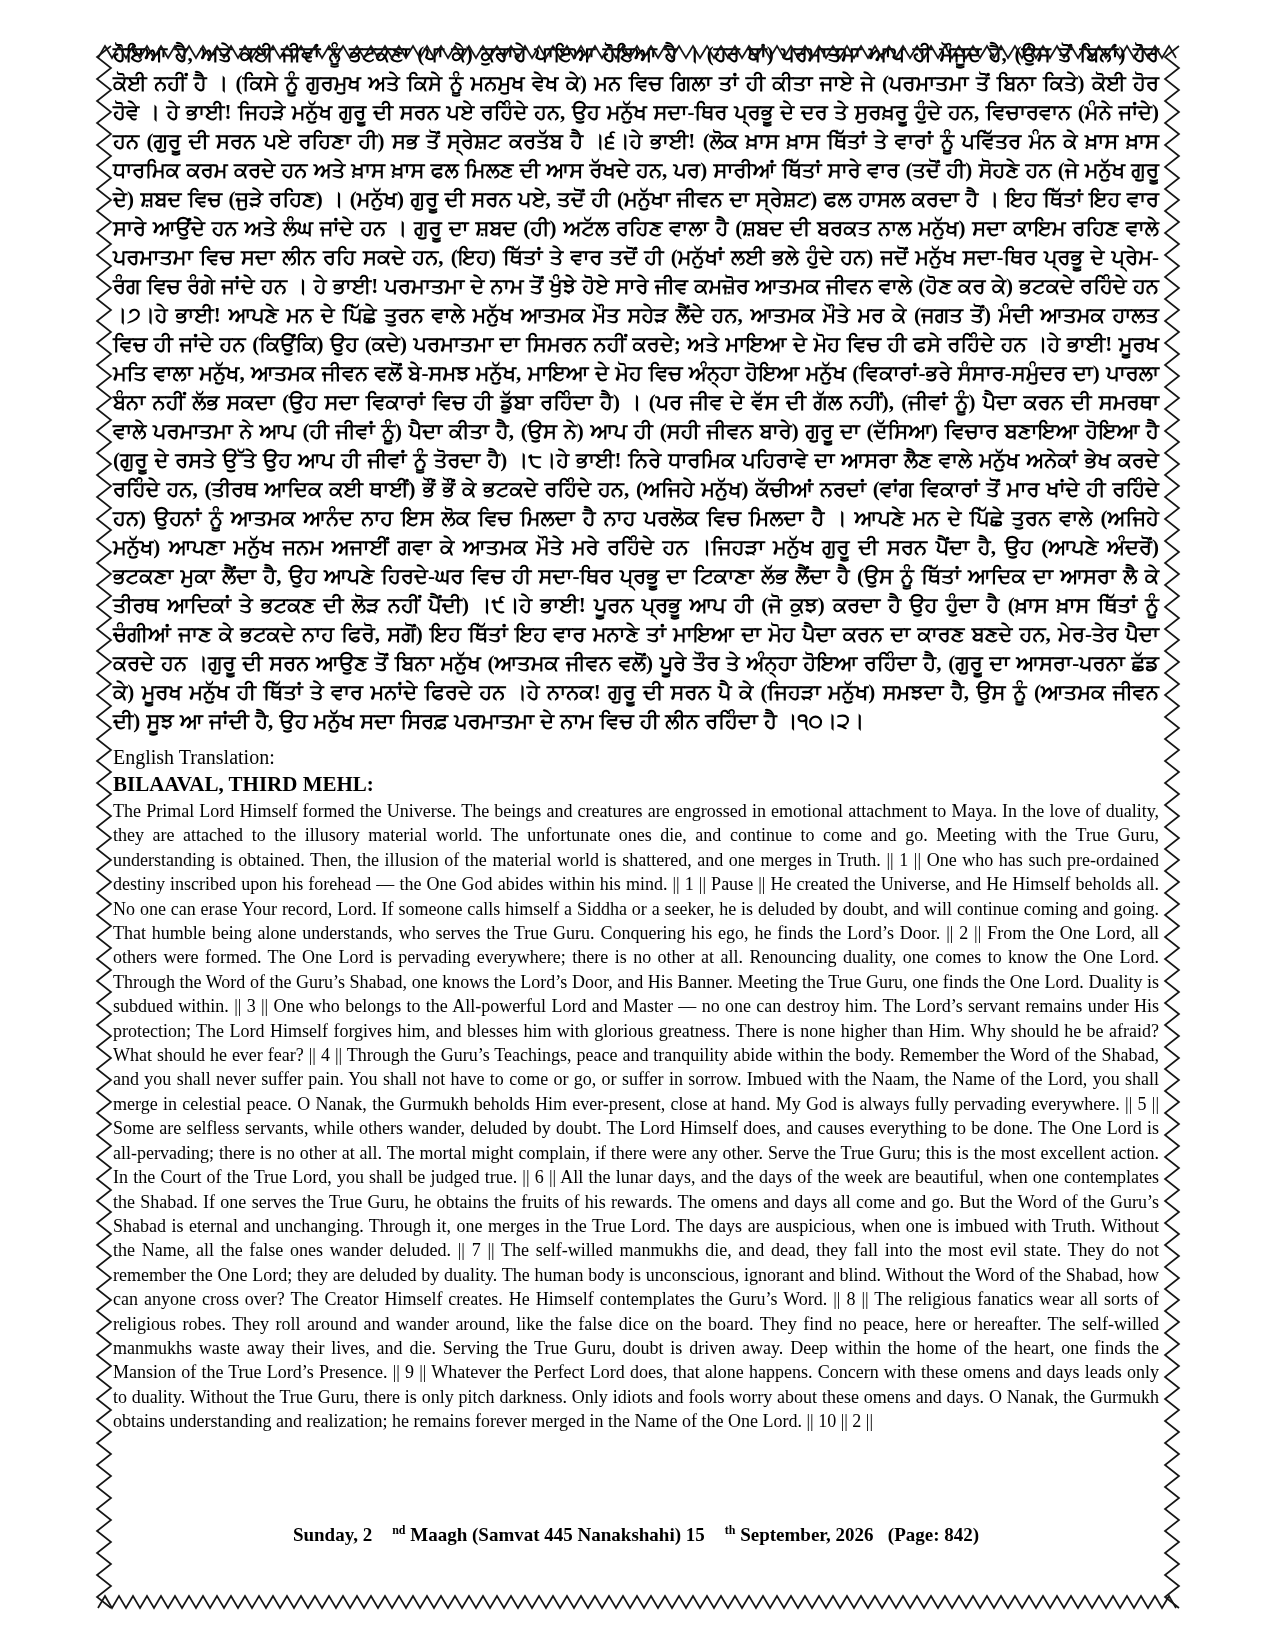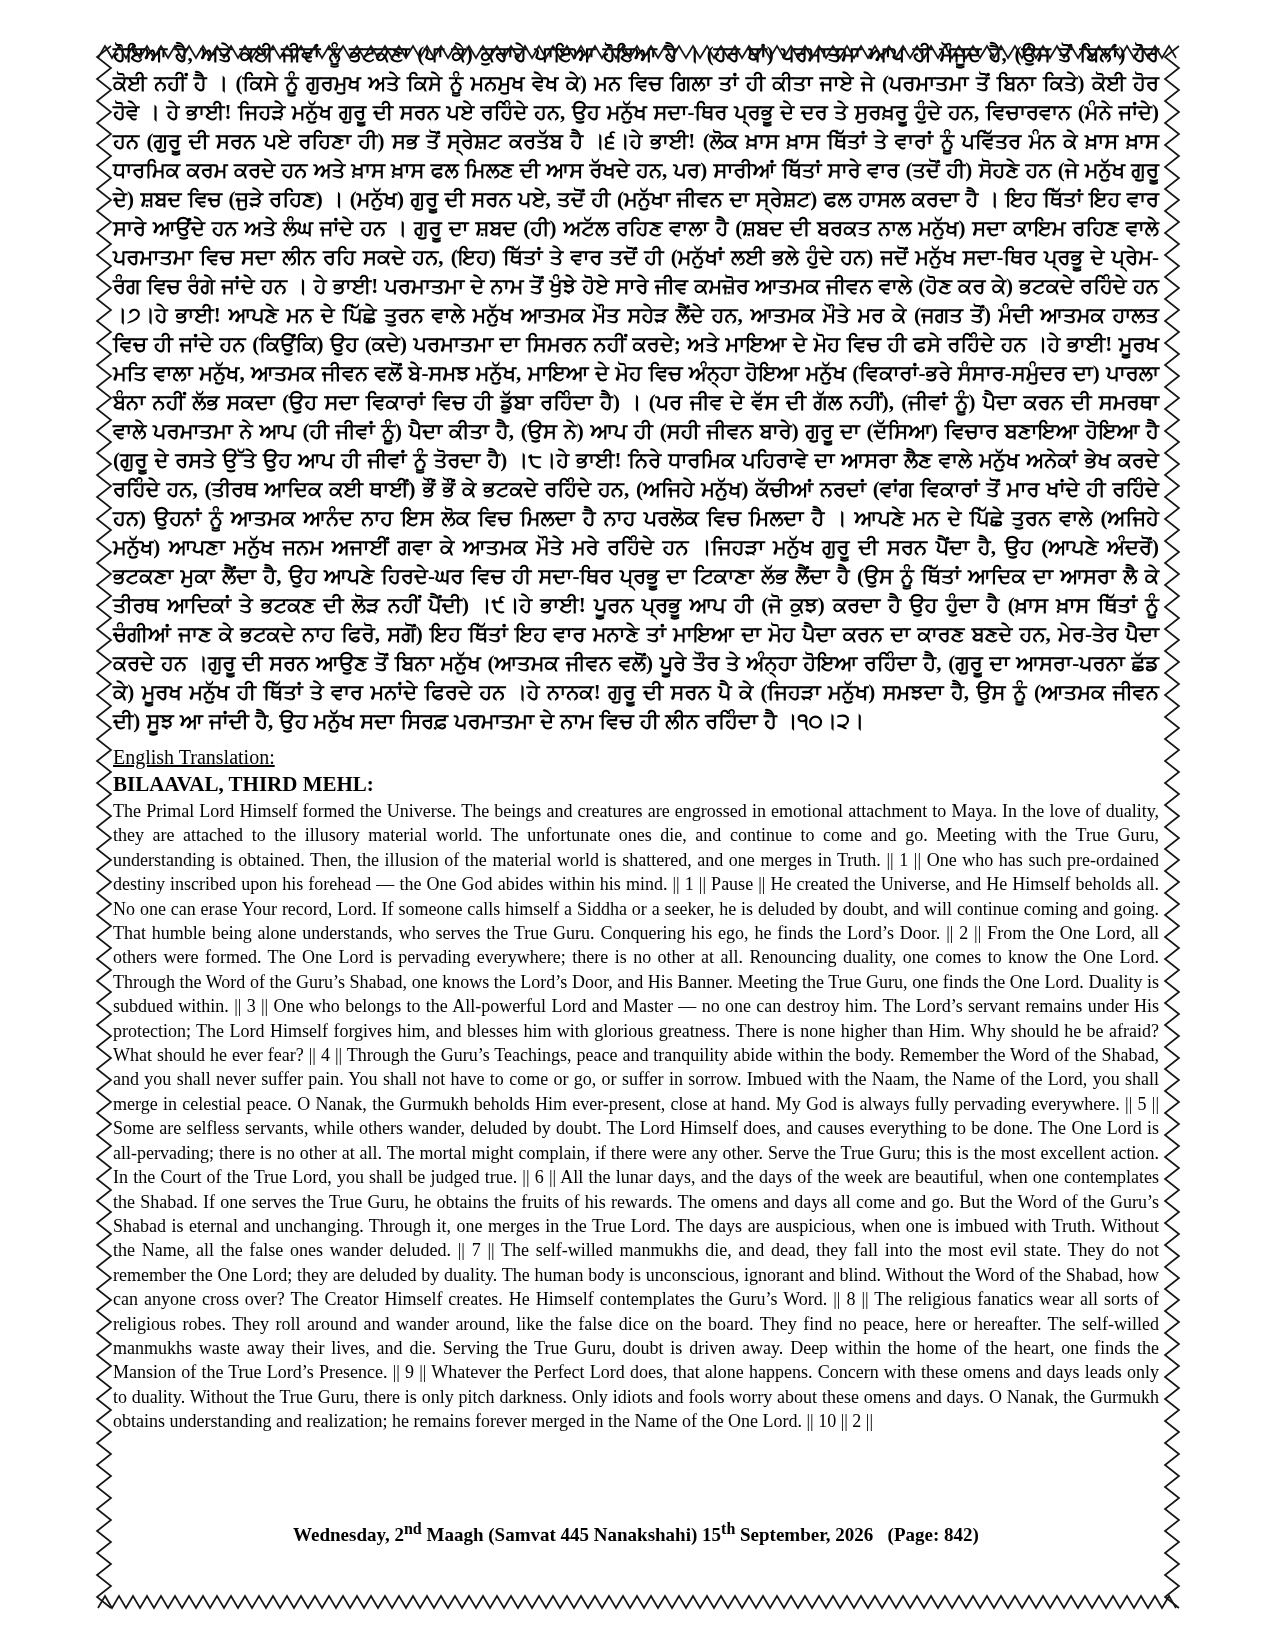--- a/index.html
+++ b/index.html
@@ -21,56 +21,55 @@
   .gurmukhi{
     font-weight:bold;
     font-size:21px;line-height:29px;
     text-align:justify;
     color:#000;
     word-spacing:1px;
   }
   .etl{
     margin-top:8px;
     font-size:20px;line-height:26px;
-    text-decoration:underline;
   }
   .shabad-heading{
     text-align:left;
     font-weight:bold;
     font-size:21px;line-height:25px;
     margin-top:2px;
   }
   .translation{
     font-size:18px;line-height:24.4px;
     text-align:justify;
     margin-top:2px;
   }
   .footer{
     position:absolute;left:113px;top:1524px;width:1046px;
     text-align:center;font-weight:bold;font-size:19px;
     white-space:pre-wrap;
   }
-  .footer sup{font-size:16px;line-height:0;}
+  .footer sup{font-size:12px;line-height:0;margin-left:20px;}
 </style>
 </head>
 <body>
 
 <div class="page">
 
   <div class="content">
     <div class="gurmukhi">ਹੋਇਆ ਹੈ, ਅਤੇ ਕਈ ਜੀਵਾਂ ਨੂੰ ਭਟਕਣਾ (ਪਾ ਕੇ) ਕੁਰਾਹੇ ਪਾਇਆ ਹੋਇਆ ਹੈ । (ਹਰ ਥਾਂ) ਪਰਮਾਤਮਾ ਆਪ ਹੀ ਮੌਜੂਦ ਹੈ, (ਉਸ ਤੋਂ ਬਿਨਾਂ) ਹੋਰ ਕੋਈ ਨਹੀਂ ਹੈ । (ਕਿਸੇ ਨੂੰ ਗੁਰਮੁਖ ਅਤੇ ਕਿਸੇ ਨੂੰ ਮਨਮੁਖ ਵੇਖ ਕੇ) ਮਨ ਵਿਚ ਗਿਲਾ ਤਾਂ ਹੀ ਕੀਤਾ ਜਾਏ ਜੇ (ਪਰਮਾਤਮਾ ਤੋਂ ਬਿਨਾ ਕਿਤੇ) ਕੋਈ ਹੋਰ ਹੋਵੇ । ਹੇ ਭਾਈ! ਜਿਹੜੇ ਮਨੁੱਖ ਗੁਰੂ ਦੀ ਸਰਨ ਪਏ ਰਹਿੰਦੇ ਹਨ, ਉਹ ਮਨੁੱਖ ਸਦਾ-ਥਿਰ ਪ੍ਰਭੂ ਦੇ ਦਰ ਤੇ ਸੁਰਖ਼ਰੂ ਹੁੰਦੇ ਹਨ, ਵਿਚਾਰਵਾਨ (ਮੰਨੇ ਜਾਂਦੇ) ਹਨ (ਗੁਰੂ ਦੀ ਸਰਨ ਪਏ ਰਹਿਣਾ ਹੀ) ਸਭ ਤੋਂ ਸ੍ਰੇਸ਼ਟ ਕਰਤੱਬ ਹੈ ।੬।ਹੇ ਭਾਈ! (ਲੋਕ ਖ਼ਾਸ ਖ਼ਾਸ ਥਿੱਤਾਂ ਤੇ ਵਾਰਾਂ ਨੂੰ ਪਵਿੱਤਰ ਮੰਨ ਕੇ ਖ਼ਾਸ ਖ਼ਾਸ ਧਾਰਮਿਕ ਕਰਮ ਕਰਦੇ ਹਨ ਅਤੇ ਖ਼ਾਸ ਖ਼ਾਸ ਫਲ ਮਿਲਣ ਦੀ ਆਸ ਰੱਖਦੇ ਹਨ, ਪਰ) ਸਾਰੀਆਂ ਥਿੱਤਾਂ ਸਾਰੇ ਵਾਰ (ਤਦੋਂ ਹੀ) ਸੋਹਣੇ ਹਨ (ਜੇ ਮਨੁੱਖ ਗੁਰੂ ਦੇ) ਸ਼ਬਦ ਵਿਚ (ਜੁੜੇ ਰਹਿਣ) । (ਮਨੁੱਖ) ਗੁਰੂ ਦੀ ਸਰਨ ਪਏ, ਤਦੋਂ ਹੀ (ਮਨੁੱਖਾ ਜੀਵਨ ਦਾ ਸ੍ਰੇਸ਼ਟ) ਫਲ ਹਾਸਲ ਕਰਦਾ ਹੈ । ਇਹ ਥਿੱਤਾਂ ਇਹ ਵਾਰ ਸਾਰੇ ਆਉਂਦੇ ਹਨ ਅਤੇ ਲੰਘ ਜਾਂਦੇ ਹਨ । ਗੁਰੂ ਦਾ ਸ਼ਬਦ (ਹੀ) ਅਟੱਲ ਰਹਿਣ ਵਾਲਾ ਹੈ (ਸ਼ਬਦ ਦੀ ਬਰਕਤ ਨਾਲ ਮਨੁੱਖ) ਸਦਾ ਕਾਇਮ ਰਹਿਣ ਵਾਲੇ ਪਰਮਾਤਮਾ ਵਿਚ ਸਦਾ ਲੀਨ ਰਹਿ ਸਕਦੇ ਹਨ, (ਇਹ) ਥਿੱਤਾਂ ਤੇ ਵਾਰ ਤਦੋਂ ਹੀ (ਮਨੁੱਖਾਂ ਲਈ ਭਲੇ ਹੁੰਦੇ ਹਨ) ਜਦੋਂ ਮਨੁੱਖ ਸਦਾ-ਥਿਰ ਪ੍ਰਭੂ ਦੇ ਪ੍ਰੇਮ-ਰੰਗ ਵਿਚ ਰੰਗੇ ਜਾਂਦੇ ਹਨ । ਹੇ ਭਾਈ! ਪਰਮਾਤਮਾ ਦੇ ਨਾਮ ਤੋਂ ਖੁੰਝੇ ਹੋਏ ਸਾਰੇ ਜੀਵ ਕਮਜ਼ੋਰ ਆਤਮਕ ਜੀਵਨ ਵਾਲੇ (ਹੋਣ ਕਰ ਕੇ) ਭਟਕਦੇ ਰਹਿੰਦੇ ਹਨ ।੭।ਹੇ ਭਾਈ! ਆਪਣੇ ਮਨ ਦੇ ਪਿੱਛੇ ਤੁਰਨ ਵਾਲੇ ਮਨੁੱਖ ਆਤਮਕ ਮੌਤ ਸਹੇੜ ਲੈਂਦੇ ਹਨ, ਆਤਮਕ ਮੌਤੇ ਮਰ ਕੇ (ਜਗਤ ਤੋਂ) ਮੰਦੀ ਆਤਮਕ ਹਾਲਤ ਵਿਚ ਹੀ ਜਾਂਦੇ ਹਨ (ਕਿਉਂਕਿ) ਉਹ (ਕਦੇ) ਪਰਮਾਤਮਾ ਦਾ ਸਿਮਰਨ ਨਹੀਂ ਕਰਦੇ; ਅਤੇ ਮਾਇਆ ਦੇ ਮੋਹ ਵਿਚ ਹੀ ਫਸੇ ਰਹਿੰਦੇ ਹਨ ।ਹੇ ਭਾਈ! ਮੂਰਖ ਮਤਿ ਵਾਲਾ ਮਨੁੱਖ, ਆਤਮਕ ਜੀਵਨ ਵਲੋਂ ਬੇ-ਸਮਝ ਮਨੁੱਖ, ਮਾਇਆ ਦੇ ਮੋਹ ਵਿਚ ਅੰਨ੍ਹਾ ਹੋਇਆ ਮਨੁੱਖ (ਵਿਕਾਰਾਂ-ਭਰੇ ਸੰਸਾਰ-ਸਮੁੰਦਰ ਦਾ) ਪਾਰਲਾ ਬੰਨਾ ਨਹੀਂ ਲੱਭ ਸਕਦਾ (ਉਹ ਸਦਾ ਵਿਕਾਰਾਂ ਵਿਚ ਹੀ ਡੁੱਬਾ ਰਹਿੰਦਾ ਹੈ) । (ਪਰ ਜੀਵ ਦੇ ਵੱਸ ਦੀ ਗੱਲ ਨਹੀਂ), (ਜੀਵਾਂ ਨੂੰ) ਪੈਦਾ ਕਰਨ ਦੀ ਸਮਰਥਾ ਵਾਲੇ ਪਰਮਾਤਮਾ ਨੇ ਆਪ (ਹੀ ਜੀਵਾਂ ਨੂੰ) ਪੈਦਾ ਕੀਤਾ ਹੈ, (ਉਸ ਨੇ) ਆਪ ਹੀ (ਸਹੀ ਜੀਵਨ ਬਾਰੇ) ਗੁਰੂ ਦਾ (ਦੱਸਿਆ) ਵਿਚਾਰ ਬਣਾਇਆ ਹੋਇਆ ਹੈ (ਗੁਰੂ ਦੇ ਰਸਤੇ ਉੱਤੇ ਉਹ ਆਪ ਹੀ ਜੀਵਾਂ ਨੂੰ ਤੋਰਦਾ ਹੈ) ।੮।ਹੇ ਭਾਈ! ਨਿਰੇ ਧਾਰਮਿਕ ਪਹਿਰਾਵੇ ਦਾ ਆਸਰਾ ਲੈਣ ਵਾਲੇ ਮਨੁੱਖ ਅਨੇਕਾਂ ਭੇਖ ਕਰਦੇ ਰਹਿੰਦੇ ਹਨ, (ਤੀਰਥ ਆਦਿਕ ਕਈ ਥਾਈਂ) ਭੌਂ ਭੌਂ ਕੇ ਭਟਕਦੇ ਰਹਿੰਦੇ ਹਨ, (ਅਜਿਹੇ ਮਨੁੱਖ) ਕੱਚੀਆਂ ਨਰਦਾਂ (ਵਾਂਗ ਵਿਕਾਰਾਂ ਤੋਂ ਮਾਰ ਖਾਂਦੇ ਹੀ ਰਹਿੰਦੇ ਹਨ) ਉਹਨਾਂ ਨੂੰ ਆਤਮਕ ਆਨੰਦ ਨਾਹ ਇਸ ਲੋਕ ਵਿਚ ਮਿਲਦਾ ਹੈ ਨਾਹ ਪਰਲੋਕ ਵਿਚ ਮਿਲਦਾ ਹੈ । ਆਪਣੇ ਮਨ ਦੇ ਪਿੱਛੇ ਤੁਰਨ ਵਾਲੇ (ਅਜਿਹੇ ਮਨੁੱਖ) ਆਪਣਾ ਮਨੁੱਖ ਜਨਮ ਅਜਾਈਂ ਗਵਾ ਕੇ ਆਤਮਕ ਮੌਤੇ ਮਰੇ ਰਹਿੰਦੇ ਹਨ ।ਜਿਹੜਾ ਮਨੁੱਖ ਗੁਰੂ ਦੀ ਸਰਨ ਪੈਂਦਾ ਹੈ, ਉਹ (ਆਪਣੇ ਅੰਦਰੋਂ) ਭਟਕਣਾ ਮੁਕਾ ਲੈਂਦਾ ਹੈ, ਉਹ ਆਪਣੇ ਹਿਰਦੇ-ਘਰ ਵਿਚ ਹੀ ਸਦਾ-ਥਿਰ ਪ੍ਰਭੂ ਦਾ ਟਿਕਾਣਾ ਲੱਭ ਲੈਂਦਾ ਹੈ (ਉਸ ਨੂੰ ਥਿੱਤਾਂ ਆਦਿਕ ਦਾ ਆਸਰਾ ਲੈ ਕੇ ਤੀਰਥ ਆਦਿਕਾਂ ਤੇ ਭਟਕਣ ਦੀ ਲੋੜ ਨਹੀਂ ਪੈਂਦੀ) ।੯।ਹੇ ਭਾਈ! ਪੂਰਨ ਪ੍ਰਭੂ ਆਪ ਹੀ (ਜੋ ਕੁਝ) ਕਰਦਾ ਹੈ ਉਹ ਹੁੰਦਾ ਹੈ (ਖ਼ਾਸ ਖ਼ਾਸ ਥਿੱਤਾਂ ਨੂੰ ਚੰਗੀਆਂ ਜਾਣ ਕੇ ਭਟਕਦੇ ਨਾਹ ਫਿਰੋ, ਸਗੋਂ) ਇਹ ਥਿੱਤਾਂ ਇਹ ਵਾਰ ਮਨਾਣੇ ਤਾਂ ਮਾਇਆ ਦਾ ਮੋਹ ਪੈਦਾ ਕਰਨ ਦਾ ਕਾਰਣ ਬਣਦੇ ਹਨ, ਮੇਰ-ਤੇਰ ਪੈਦਾ ਕਰਦੇ ਹਨ ।ਗੁਰੂ ਦੀ ਸਰਨ ਆਉਣ ਤੋਂ ਬਿਨਾ ਮਨੁੱਖ (ਆਤਮਕ ਜੀਵਨ ਵਲੋਂ) ਪੂਰੇ ਤੌਰ ਤੇ ਅੰਨ੍ਹਾ ਹੋਇਆ ਰਹਿੰਦਾ ਹੈ, (ਗੁਰੂ ਦਾ ਆਸਰਾ-ਪਰਨਾ ਛੱਡ ਕੇ) ਮੂਰਖ ਮਨੁੱਖ ਹੀ ਥਿੱਤਾਂ ਤੇ ਵਾਰ ਮਨਾਂਦੇ ਫਿਰਦੇ ਹਨ ।ਹੇ ਨਾਨਕ! ਗੁਰੂ ਦੀ ਸਰਨ ਪੈ ਕੇ (ਜਿਹੜਾ ਮਨੁੱਖ) ਸਮਝਦਾ ਹੈ, ਉਸ ਨੂੰ (ਆਤਮਕ ਜੀਵਨ ਦੀ) ਸੂਝ ਆ ਜਾਂਦੀ ਹੈ, ਉਹ ਮਨੁੱਖ ਸਦਾ ਸਿਰਫ਼ ਪਰਮਾਤਮਾ ਦੇ ਨਾਮ ਵਿਚ ਹੀ ਲੀਨ ਰਹਿੰਦਾ ਹੈ ।੧੦।੨।</div>
 
     <div class="etl">English Translation:</div>
 
     <div class="shabad-heading">BILAAVAL,  THIRD MEHL:</div>
 
     <div class="translation">The Primal Lord Himself formed the Universe. The beings and creatures are engrossed in emotional attachment to Maya. In the love of duality, they are attached to the illusory material world. The unfortunate ones die, and continue to come and go. Meeting with the True Guru, understanding is obtained. Then, the illusion of the material world is shattered, and one merges in Truth.  || 1 ||   One who has such pre-ordained destiny inscribed upon his forehead — the One God abides within his mind.  || 1 ||  Pause  ||   He created the Universe, and He Himself beholds all. No one can erase Your record, Lord. If someone calls himself a Siddha or a seeker, he is deluded by doubt, and will continue coming and going. That humble being alone understands, who serves the True Guru. Conquering his ego, he finds the Lord’s Door.  || 2 ||   From the One Lord, all others were formed. The One Lord is pervading everywhere; there is no other at all. Renouncing duality, one comes to know the One Lord. Through the Word of the Guru’s Shabad, one knows the Lord’s Door, and His Banner. Meeting the True Guru, one finds the One Lord. Duality is subdued within.  || 3 ||   One who belongs to the All-powerful Lord and Master — no one can destroy him. The Lord’s servant remains under His protection; The Lord Himself forgives him, and blesses him with glorious greatness. There is none higher than Him. Why should he be afraid? What should he ever fear?  || 4 ||  Through the Guru’s Teachings, peace and tranquility abide within the body. Remember the Word of the Shabad, and you shall never suffer pain. You shall not have to come or go, or suffer in sorrow. Imbued with the Naam, the Name of the Lord, you shall merge in celestial peace. O Nanak, the Gurmukh beholds Him ever-present, close at hand. My God is always fully pervading everywhere.  || 5 ||   Some are selfless servants, while others wander, deluded by doubt. The Lord Himself does, and causes everything to be done. The One Lord is all-pervading; there is no other at all. The mortal might complain, if there were any other. Serve the True Guru; this is the most excellent action. In the Court of the True Lord, you shall be judged true.  || 6 ||   All the lunar days, and the days of the week are beautiful, when one contemplates the Shabad. If one serves the True Guru, he obtains the fruits of his rewards. The omens and days all come and go. But the Word of the Guru’s Shabad is eternal and unchanging. Through it, one merges in the True Lord. The days are auspicious, when one is imbued with Truth. Without the Name, all the false ones wander deluded.  || 7 ||   The self-willed manmukhs die, and dead, they fall into the most evil state. They do not remember the One Lord; they are deluded by duality. The human body is unconscious, ignorant and blind. Without the Word of the Shabad, how can anyone cross over? The Creator Himself creates. He Himself contemplates the Guru’s Word.  || 8 ||   The religious fanatics wear all sorts of religious robes. They roll around and wander around, like the false dice on the board. They find no peace, here or hereafter. The self-willed manmukhs waste away their lives, and die. Serving the True Guru, doubt is driven away. Deep within the home of the heart, one finds the Mansion of the True Lord’s Presence.  || 9 ||   Whatever the Perfect Lord does, that alone happens. Concern with these omens and days leads only to duality. Without the True Guru, there is only pitch darkness. Only idiots and fools worry about these omens and days. O Nanak, the Gurmukh obtains understanding and realization; he remains forever merged in the Name of the One Lord.  || 10 || 2 ||</div>
   </div>
 
-  <div class="footer"><span>Wednesday, 2</span><sup>nd</sup><span> Maagh (Samvat 445 Nanakshahi) 15</span><sup>th</sup><span> September, 2026   (Page: 842)</span></div>
+  <div class="footer"><span>Sunday, 2</span><sup>nd</sup><span> Maagh (Samvat 445 Nanakshahi) 15</span><sup>th</sup><span> September, 2026   (Page: 842)</span></div>
 
   <svg class="frame" width="1275" height="1650" viewBox="0 0 1275 1650" aria-hidden="true">
     <path id="zz-top" d="M98 58 L 105 46 L 112 58 L 119 46 L 126 58 L 133 46 L 140 58 L 147 46 L 154 58 L 161 46 L 168 58 L 175 46 L 182 58 L 189 46 L 196 58 L 203 46 L 210 58 L 217 46 L 224 58 L 231 46 L 238 58 L 245 46 L 252 58 L 259 46 L 266 58 L 273 46 L 280 58 L 287 46 L 294 58 L 301 46 L 308 58 L 315 46 L 322 58 L 329 46 L 336 58 L 343 46 L 350 58 L 357 46 L 364 58 L 371 46 L 378 58 L 385 46 L 392 58 L 399 46 L 406 58 L 413 46 L 420 58 L 427 46 L 434 58 L 441 46 L 448 58 L 455 46 L 462 58 L 469 46 L 476 58 L 483 46 L 490 58 L 497 46 L 504 58 L 511 46 L 518 58 L 525 46 L 532 58 L 539 46 L 546 58 L 553 46 L 560 58 L 567 46 L 574 58 L 581 46 L 588 58 L 595 46 L 602 58 L 609 46 L 616 58 L 623 46 L 630 58 L 637 46 L 644 58 L 651 46 L 658 58 L 665 46 L 672 58 L 679 46 L 686 58 L 693 46 L 700 58 L 707 46 L 714 58 L 721 46 L 728 58 L 735 46 L 742 58 L 749 46 L 756 58 L 763 46 L 770 58 L 777 46 L 784 58 L 791 46 L 798 58 L 805 46 L 812 58 L 819 46 L 826 58 L 833 46 L 840 58 L 847 46 L 854 58 L 861 46 L 868 58 L 875 46 L 882 58 L 889 46 L 896 58 L 903 46 L 910 58 L 917 46 L 924 58 L 931 46 L 938 58 L 945 46 L 952 58 L 959 46 L 966 58 L 973 46 L 980 58 L 987 46 L 994 58 L 1001 46 L 1008 58 L 1015 46 L 1022 58 L 1029 46 L 1036 58 L 1043 46 L 1050 58 L 1057 46 L 1064 58 L 1071 46 L 1078 58 L 1085 46 L 1092 58 L 1099 46 L 1106 58 L 1113 46 L 1120 58 L 1127 46 L 1134 58 L 1141 46 L 1148 58 L 1155 46 L 1162 58 L 1169 46 L 1176 58"></path>
     <path id="zz-bottom" d="M98 1608 L 105 1596 L 112 1608 L 119 1596 L 126 1608 L 133 1596 L 140 1608 L 147 1596 L 154 1608 L 161 1596 L 168 1608 L 175 1596 L 182 1608 L 189 1596 L 196 1608 L 203 1596 L 210 1608 L 217 1596 L 224 1608 L 231 1596 L 238 1608 L 245 1596 L 252 1608 L 259 1596 L 266 1608 L 273 1596 L 280 1608 L 287 1596 L 294 1608 L 301 1596 L 308 1608 L 315 1596 L 322 1608 L 329 1596 L 336 1608 L 343 1596 L 350 1608 L 357 1596 L 364 1608 L 371 1596 L 378 1608 L 385 1596 L 392 1608 L 399 1596 L 406 1608 L 413 1596 L 420 1608 L 427 1596 L 434 1608 L 441 1596 L 448 1608 L 455 1596 L 462 1608 L 469 1596 L 476 1608 L 483 1596 L 490 1608 L 497 1596 L 504 1608 L 511 1596 L 518 1608 L 525 1596 L 532 1608 L 539 1596 L 546 1608 L 553 1596 L 560 1608 L 567 1596 L 574 1608 L 581 1596 L 588 1608 L 595 1596 L 602 1608 L 609 1596 L 616 1608 L 623 1596 L 630 1608 L 637 1596 L 644 1608 L 651 1596 L 658 1608 L 665 1596 L 672 1608 L 679 1596 L 686 1608 L 693 1596 L 700 1608 L 707 1596 L 714 1608 L 721 1596 L 728 1608 L 735 1596 L 742 1608 L 749 1596 L 756 1608 L 763 1596 L 770 1608 L 777 1596 L 784 1608 L 791 1596 L 798 1608 L 805 1596 L 812 1608 L 819 1596 L 826 1608 L 833 1596 L 840 1608 L 847 1596 L 854 1608 L 861 1596 L 868 1608 L 875 1596 L 882 1608 L 889 1596 L 896 1608 L 903 1596 L 910 1608 L 917 1596 L 924 1608 L 931 1596 L 938 1608 L 945 1596 L 952 1608 L 959 1596 L 966 1608 L 973 1596 L 980 1608 L 987 1596 L 994 1608 L 1001 1596 L 1008 1608 L 1015 1596 L 1022 1608 L 1029 1596 L 1036 1608 L 1043 1596 L 1050 1608 L 1057 1596 L 1064 1608 L 1071 1596 L 1078 1608 L 1085 1596 L 1092 1608 L 1099 1596 L 1106 1608 L 1113 1596 L 1120 1608 L 1127 1596 L 1134 1608 L 1141 1596 L 1148 1608 L 1155 1596 L 1162 1608 L 1169 1596 L 1176 1608"></path>
     <path id="zz-left" d="M111 46 L 97 57 L 111 68 L 97 79 L 111 90 L 97 101 L 111 112 L 97 123 L 111 134 L 97 145 L 111 156 L 97 167 L 111 178 L 97 189 L 111 200 L 97 211 L 111 222 L 97 233 L 111 244 L 97 255 L 111 266 L 97 277 L 111 288 L 97 299 L 111 310 L 97 321 L 111 332 L 97 343 L 111 354 L 97 365 L 111 376 L 97 387 L 111 398 L 97 409 L 111 420 L 97 431 L 111 442 L 97 453 L 111 464 L 97 475 L 111 486 L 97 497 L 111 508 L 97 519 L 111 530 L 97 541 L 111 552 L 97 563 L 111 574 L 97 585 L 111 596 L 97 607 L 111 618 L 97 629 L 111 640 L 97 651 L 111 662 L 97 673 L 111 684 L 97 695 L 111 706 L 97 717 L 111 728 L 97 739 L 111 750 L 97 761 L 111 772 L 97 783 L 111 794 L 97 805 L 111 816 L 97 827 L 111 838 L 97 849 L 111 860 L 97 871 L 111 882 L 97 893 L 111 904 L 97 915 L 111 926 L 97 937 L 111 948 L 97 959 L 111 970 L 97 981 L 111 992 L 97 1003 L 111 1014 L 97 1025 L 111 1036 L 97 1047 L 111 1058 L 97 1069 L 111 1080 L 97 1091 L 111 1102 L 97 1113 L 111 1124 L 97 1135 L 111 1146 L 97 1157 L 111 1168 L 97 1179 L 111 1190 L 97 1201 L 111 1212 L 97 1223 L 111 1234 L 97 1245 L 111 1256 L 97 1267 L 111 1278 L 97 1289 L 111 1300 L 97 1311 L 111 1322 L 97 1333 L 111 1344 L 97 1355 L 111 1366 L 97 1377 L 111 1388 L 97 1399 L 111 1410 L 97 1421 L 111 1432 L 97 1443 L 111 1454 L 97 1465 L 111 1476 L 97 1487 L 111 1498 L 97 1509 L 111 1520 L 97 1531 L 111 1542 L 97 1553 L 111 1564 L 97 1575 L 111 1586 L 97 1597 L 111 1608"></path>
     <path id="zz-right" d="M1179 46 L 1165 57 L 1179 68 L 1165 79 L 1179 90 L 1165 101 L 1179 112 L 1165 123 L 1179 134 L 1165 145 L 1179 156 L 1165 167 L 1179 178 L 1165 189 L 1179 200 L 1165 211 L 1179 222 L 1165 233 L 1179 244 L 1165 255 L 1179 266 L 1165 277 L 1179 288 L 1165 299 L 1179 310 L 1165 321 L 1179 332 L 1165 343 L 1179 354 L 1165 365 L 1179 376 L 1165 387 L 1179 398 L 1165 409 L 1179 420 L 1165 431 L 1179 442 L 1165 453 L 1179 464 L 1165 475 L 1179 486 L 1165 497 L 1179 508 L 1165 519 L 1179 530 L 1165 541 L 1179 552 L 1165 563 L 1179 574 L 1165 585 L 1179 596 L 1165 607 L 1179 618 L 1165 629 L 1179 640 L 1165 651 L 1179 662 L 1165 673 L 1179 684 L 1165 695 L 1179 706 L 1165 717 L 1179 728 L 1165 739 L 1179 750 L 1165 761 L 1179 772 L 1165 783 L 1179 794 L 1165 805 L 1179 816 L 1165 827 L 1179 838 L 1165 849 L 1179 860 L 1165 871 L 1179 882 L 1165 893 L 1179 904 L 1165 915 L 1179 926 L 1165 937 L 1179 948 L 1165 959 L 1179 970 L 1165 981 L 1179 992 L 1165 1003 L 1179 1014 L 1165 1025 L 1179 1036 L 1165 1047 L 1179 1058 L 1165 1069 L 1179 1080 L 1165 1091 L 1179 1102 L 1165 1113 L 1179 1124 L 1165 1135 L 1179 1146 L 1165 1157 L 1179 1168 L 1165 1179 L 1179 1190 L 1165 1201 L 1179 1212 L 1165 1223 L 1179 1234 L 1165 1245 L 1179 1256 L 1165 1267 L 1179 1278 L 1165 1289 L 1179 1300 L 1165 1311 L 1179 1322 L 1165 1333 L 1179 1344 L 1165 1355 L 1179 1366 L 1165 1377 L 1179 1388 L 1165 1399 L 1179 1410 L 1165 1421 L 1179 1432 L 1165 1443 L 1179 1454 L 1165 1465 L 1179 1476 L 1165 1487 L 1179 1498 L 1165 1509 L 1179 1520 L 1165 1531 L 1179 1542 L 1165 1553 L 1179 1564 L 1165 1575 L 1179 1586 L 1165 1597 L 1179 1608"></path>
   </svg>
 
 </div>
 

